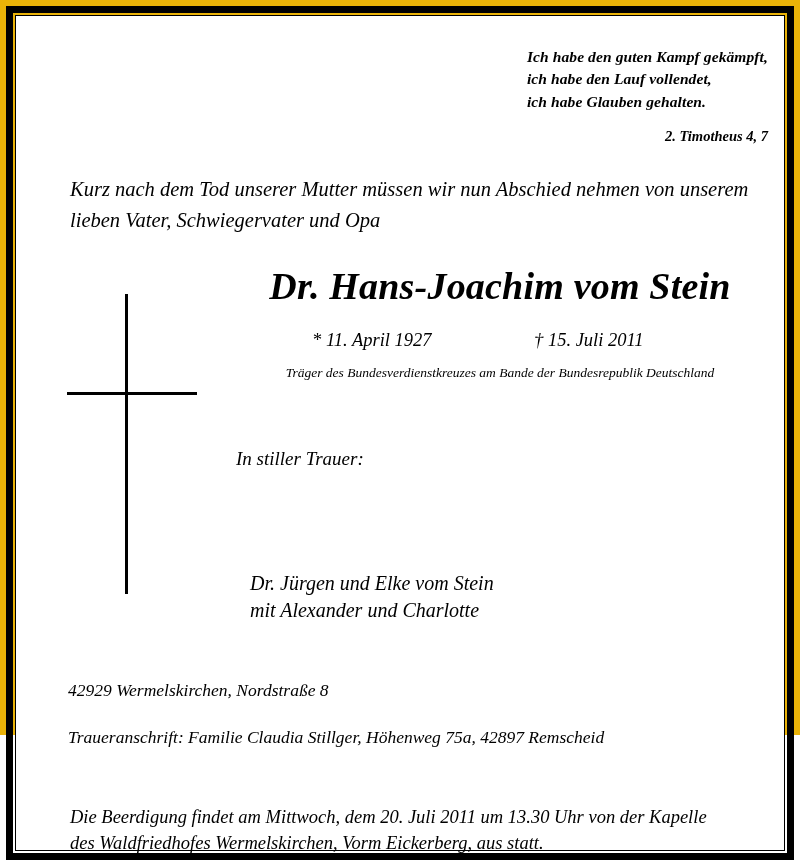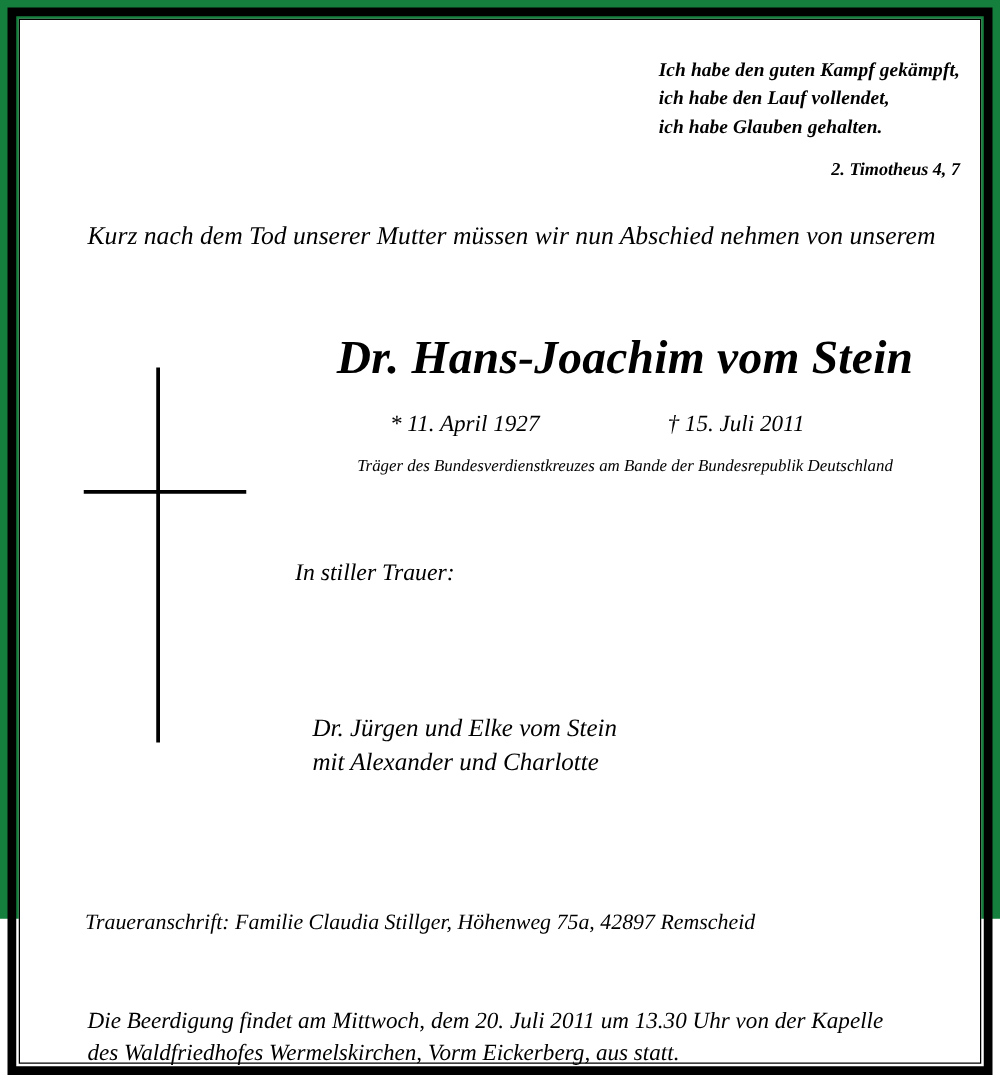--- a/index.html
+++ b/index.html
@@ -12,21 +12,21 @@
     height: 866px;
     font-family: "Liberation Serif", serif;
     color: #000000;
     overflow: hidden;
   }
   .obituary {
     position: relative;
     width: 800px;
     height: 735px;
     box-sizing: border-box;
-    background: #15803d;
+    background: #eab308;
   }
   
   .frame-outer {
     position: absolute;
     left: 6px;
     top: 6px;
     width: 788px;
     height: 854px;
     box-sizing: border-box;
     border: 7px solid #000000;
@@ -217,20 +217,21 @@
 
       <div class="verse">
         <span class="verse-line">Ich habe den guten Kampf gekämpft,</span>
         <span class="verse-line">ich habe den Lauf vollendet,</span>
         <span class="verse-line">ich habe Glauben gehalten.</span>
       </div>
       <div class="verse-ref">2. Timotheus 4, 7</div>
 
       <div class="intro">
         <span class="intro-line">Kurz nach dem Tod unserer Mutter müssen wir nun Abschied nehmen von unserem</span>
+        <span class="intro-line">lieben Vater, Schwiegervater und Opa</span>
       </div>
 
       <div class="cross">
         <div class="cross-v"></div>
         <div class="cross-h"></div>
       </div>
 
       <div class="name">Dr. Hans-Joachim vom Stein</div>
 
       <div class="dates">
@@ -241,20 +242,21 @@
       <div class="honor">Träger des Bundesverdienstkreuzes am Bande der Bundesrepublik Deutschland</div>
 
       <div class="mourning-label">In stiller Trauer:</div>
 
 
       <div class="family-2">
         <span class="fam-line">Dr. Jürgen und Elke vom Stein</span>
         <span class="fam-line">mit Alexander und Charlotte</span>
       </div>
 
+      <div class="address">42929 Wermelskirchen, Nordstraße 8</div>
       <div class="mourn-address">Traueranschrift: Familie Claudia Stillger, Höhenweg 75a, 42897 Remscheid</div>
 
       <div class="funeral">
         <span class="funeral-line">Die Beerdigung findet am Mittwoch, dem 20. Juli 2011 um 13.30 Uhr von der Kapelle</span>
         <span class="funeral-line">des Waldfriedhofes Wermelskirchen, Vorm Eickerberg, aus statt.</span>
       </div>
 
     </div>
   </div>
 </div>

